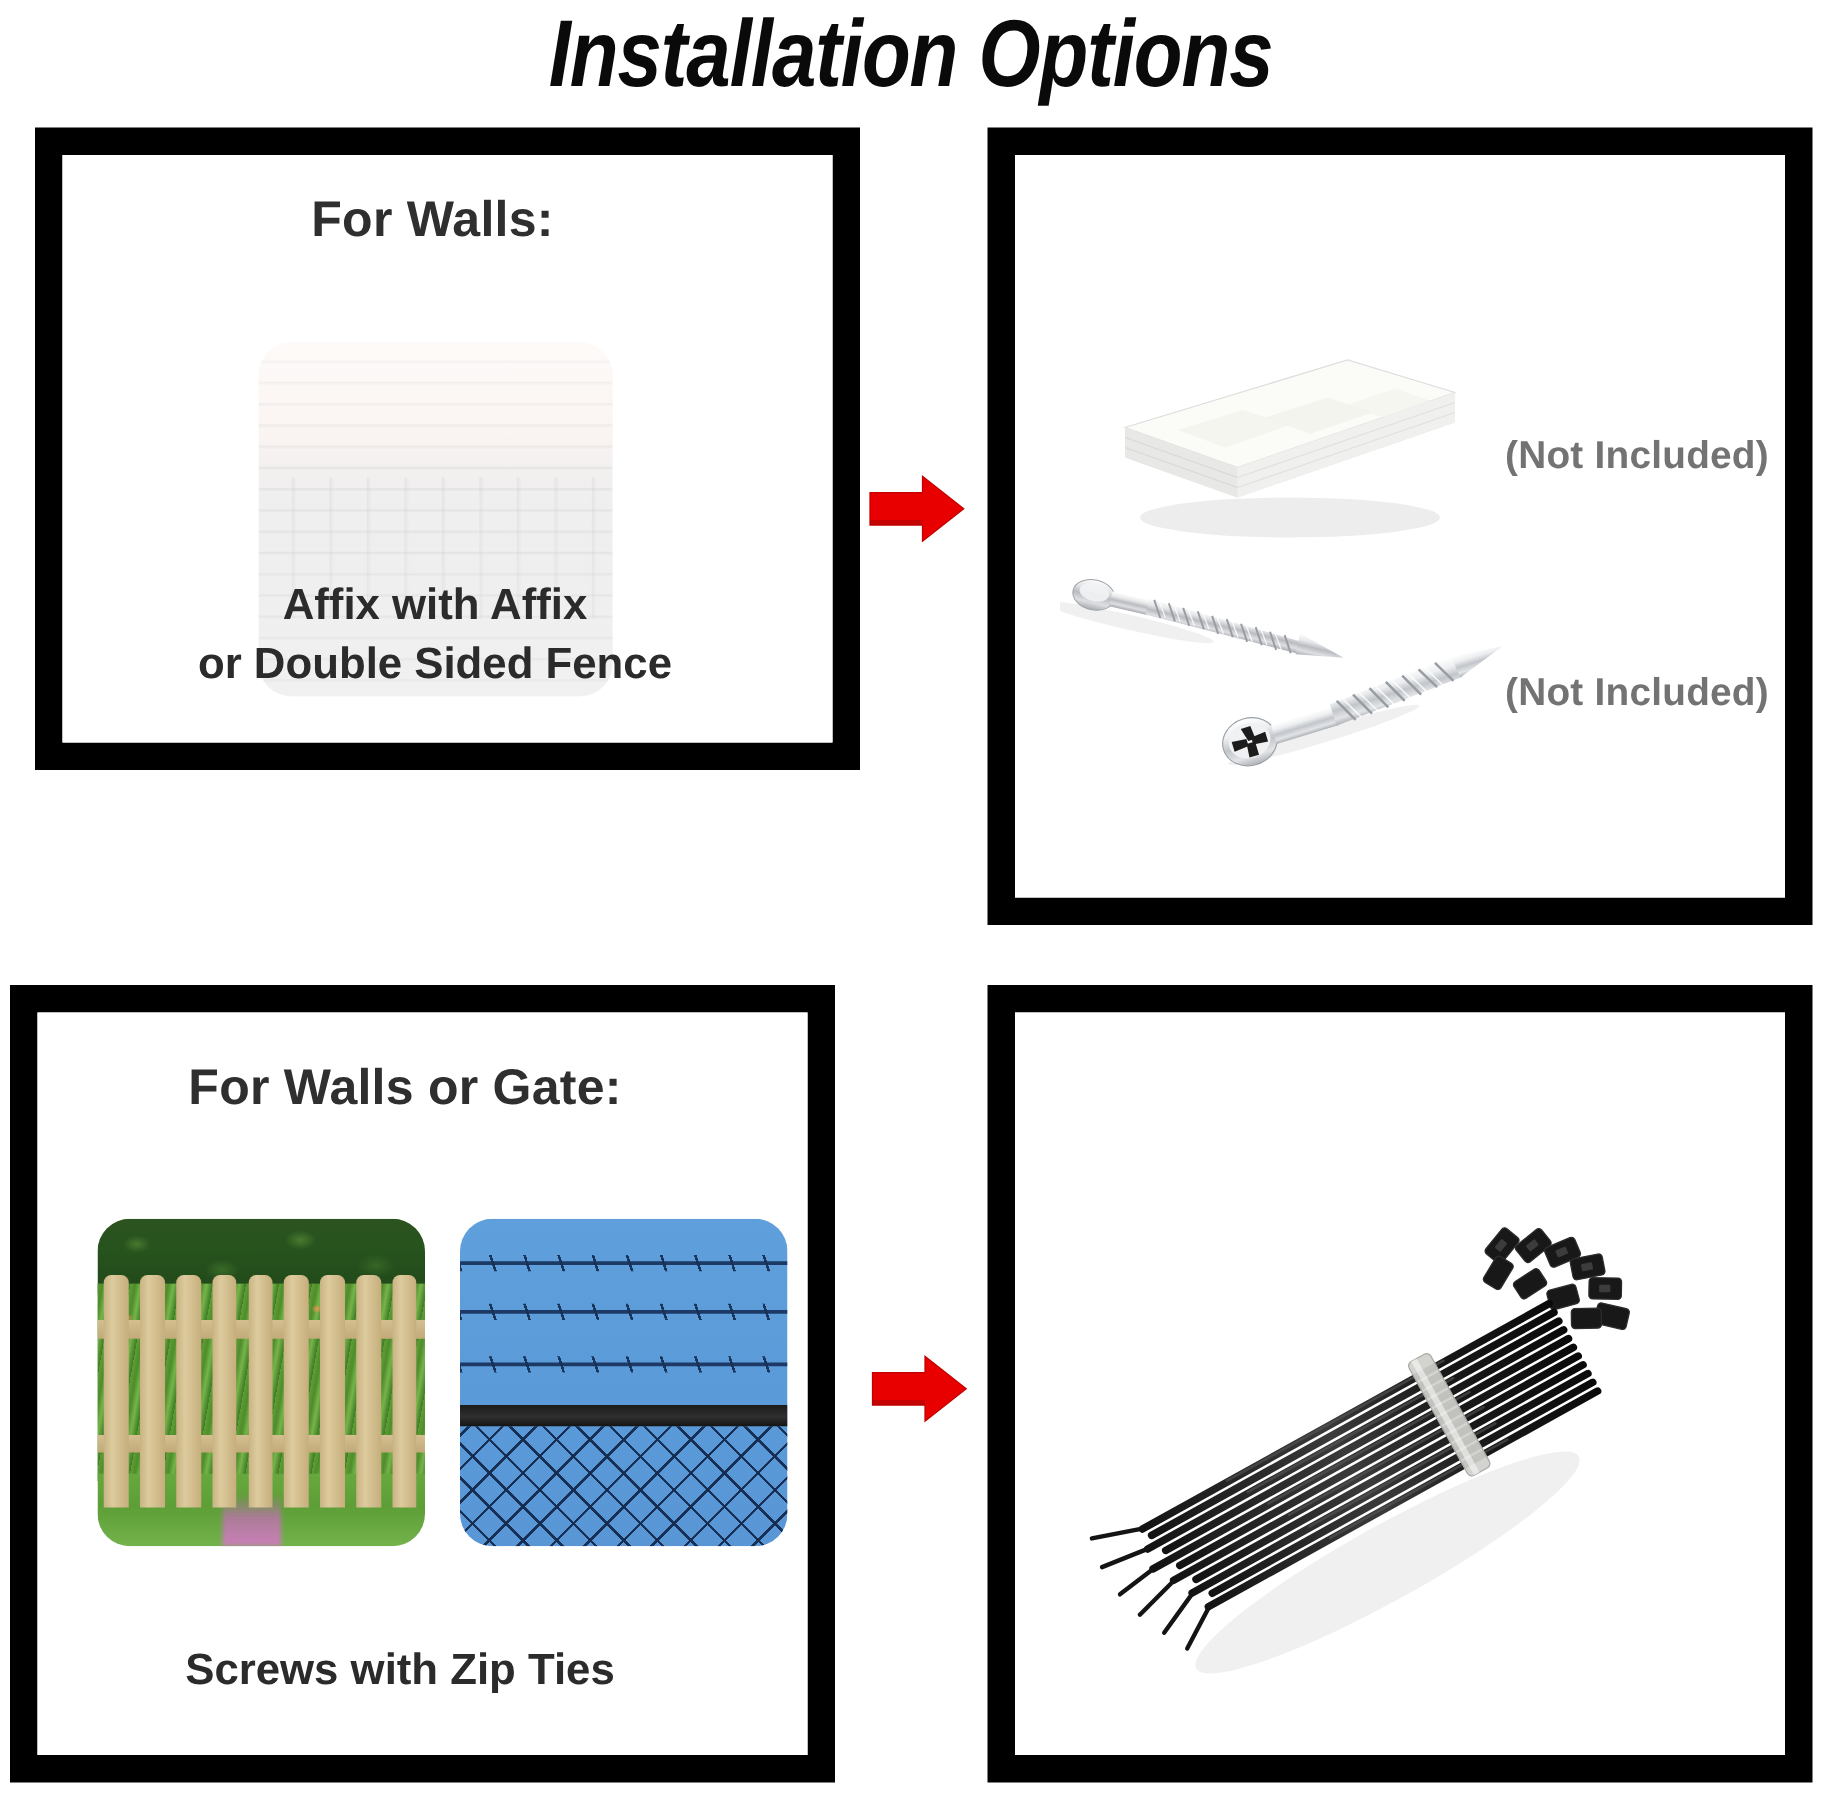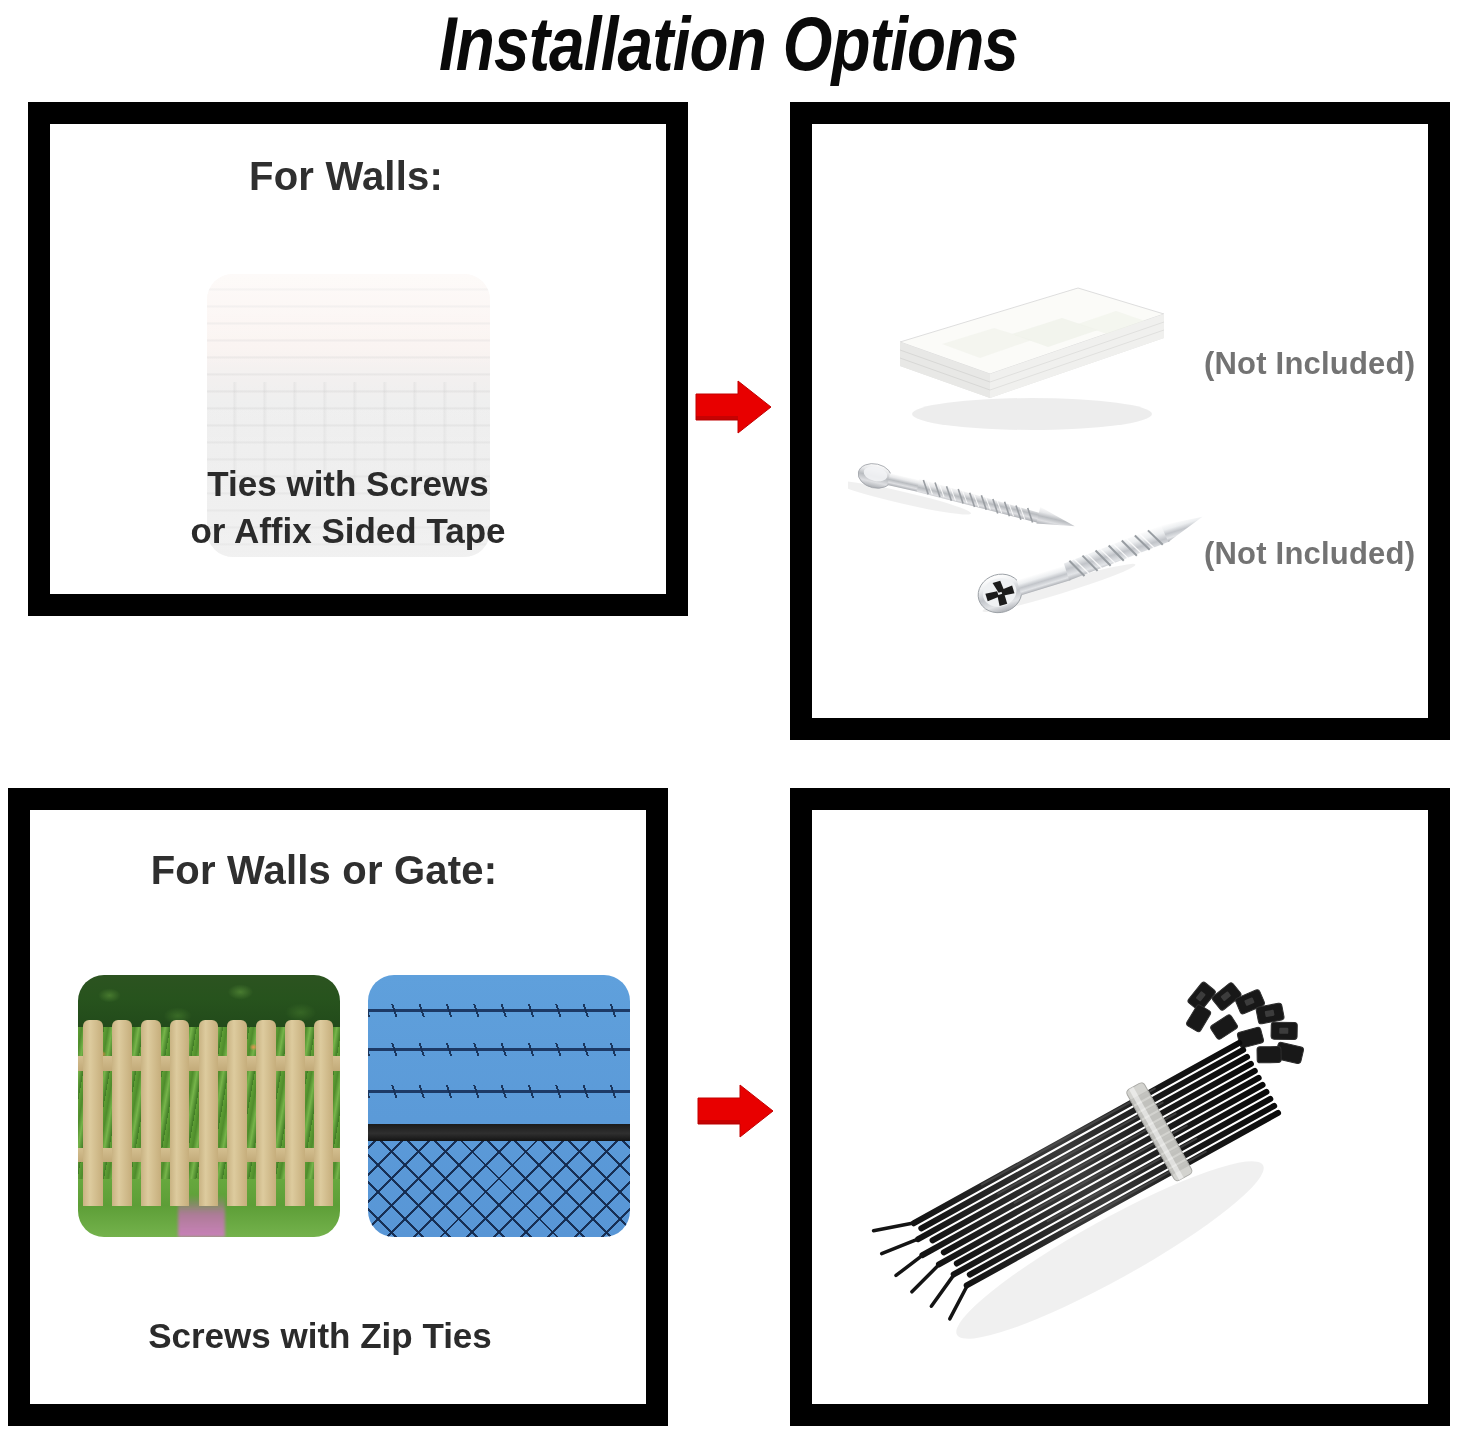--- a/index.html
+++ b/index.html
@@ -287,22 +287,22 @@
 
     <div class="panel-heading" id="heading-walls">For Walls:</div>
 
     <div id="brick-thumb">
       <div class="courses"></div>
       <div class="bricks"></div>
       <div class="wash"></div>
     </div>
 
     <div class="panel-caption" id="caption-walls">
-      <div>Ties with Screws</div>
-      <div>or Affix Sided Tape</div>
+      <div>Affix with Affix</div>
+      <div>or Double Sided Fence</div>
     </div>
 
   </div>
 </div>
 
 <div class="arrow-red" id="arrow-top">
   <svg viewBox="0 0 82 58" width="82" height="58" aria-hidden="true">
     <polygon points="4,16 46,16 46,3 79,29 46,55 46,42 4,42" fill="#E80000" stroke="#C20000" stroke-width="1"></polygon>
     <polygon points="4,38 46,38 46,42 4,42" fill="#8a0505" opacity="0.35"></polygon>
   </svg>

